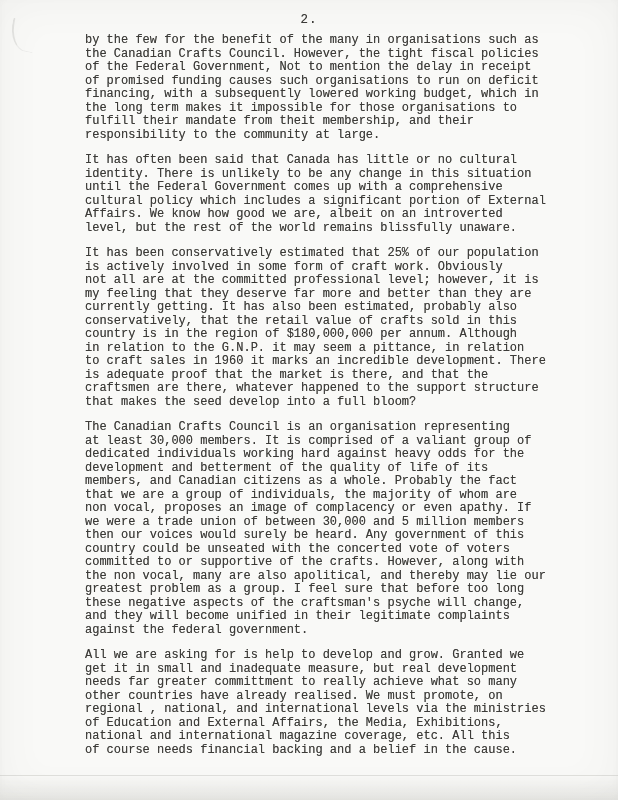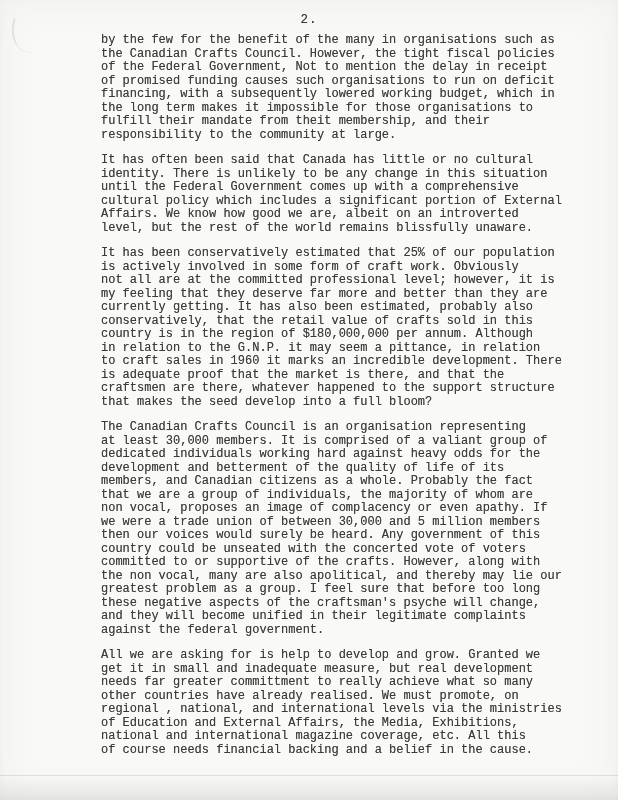--- a/index.html
+++ b/index.html
@@ -27,21 +27,20 @@
     text-align: center;
     font-size: 12.5px;
     letter-spacing: 1px;
     text-shadow: 0 0 0.6px rgba(50, 49, 45, 0.55);
   }
   .body-text {
     position: absolute;
     left: 85px;
     top: 34px;
     width: 482px;
-    margin-left: 16px;
   }
   .body-text p {
     margin: 0 0 12px 0;
     white-space: pre-wrap;
     font-size: 12px;
     line-height: 13.5px;
     text-shadow: 0 0 0.6px rgba(50, 49, 45, 0.55);
   }
   .corner-mark {
     position: absolute;

